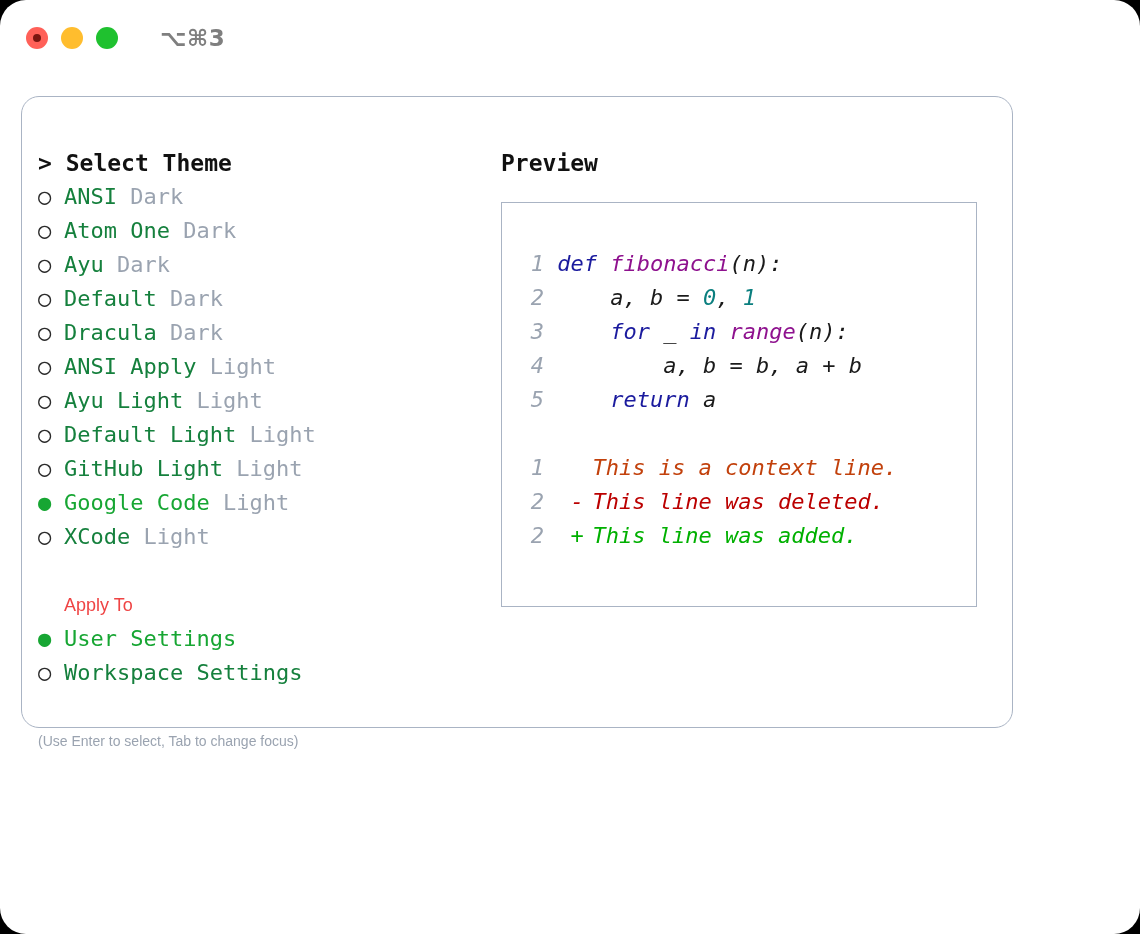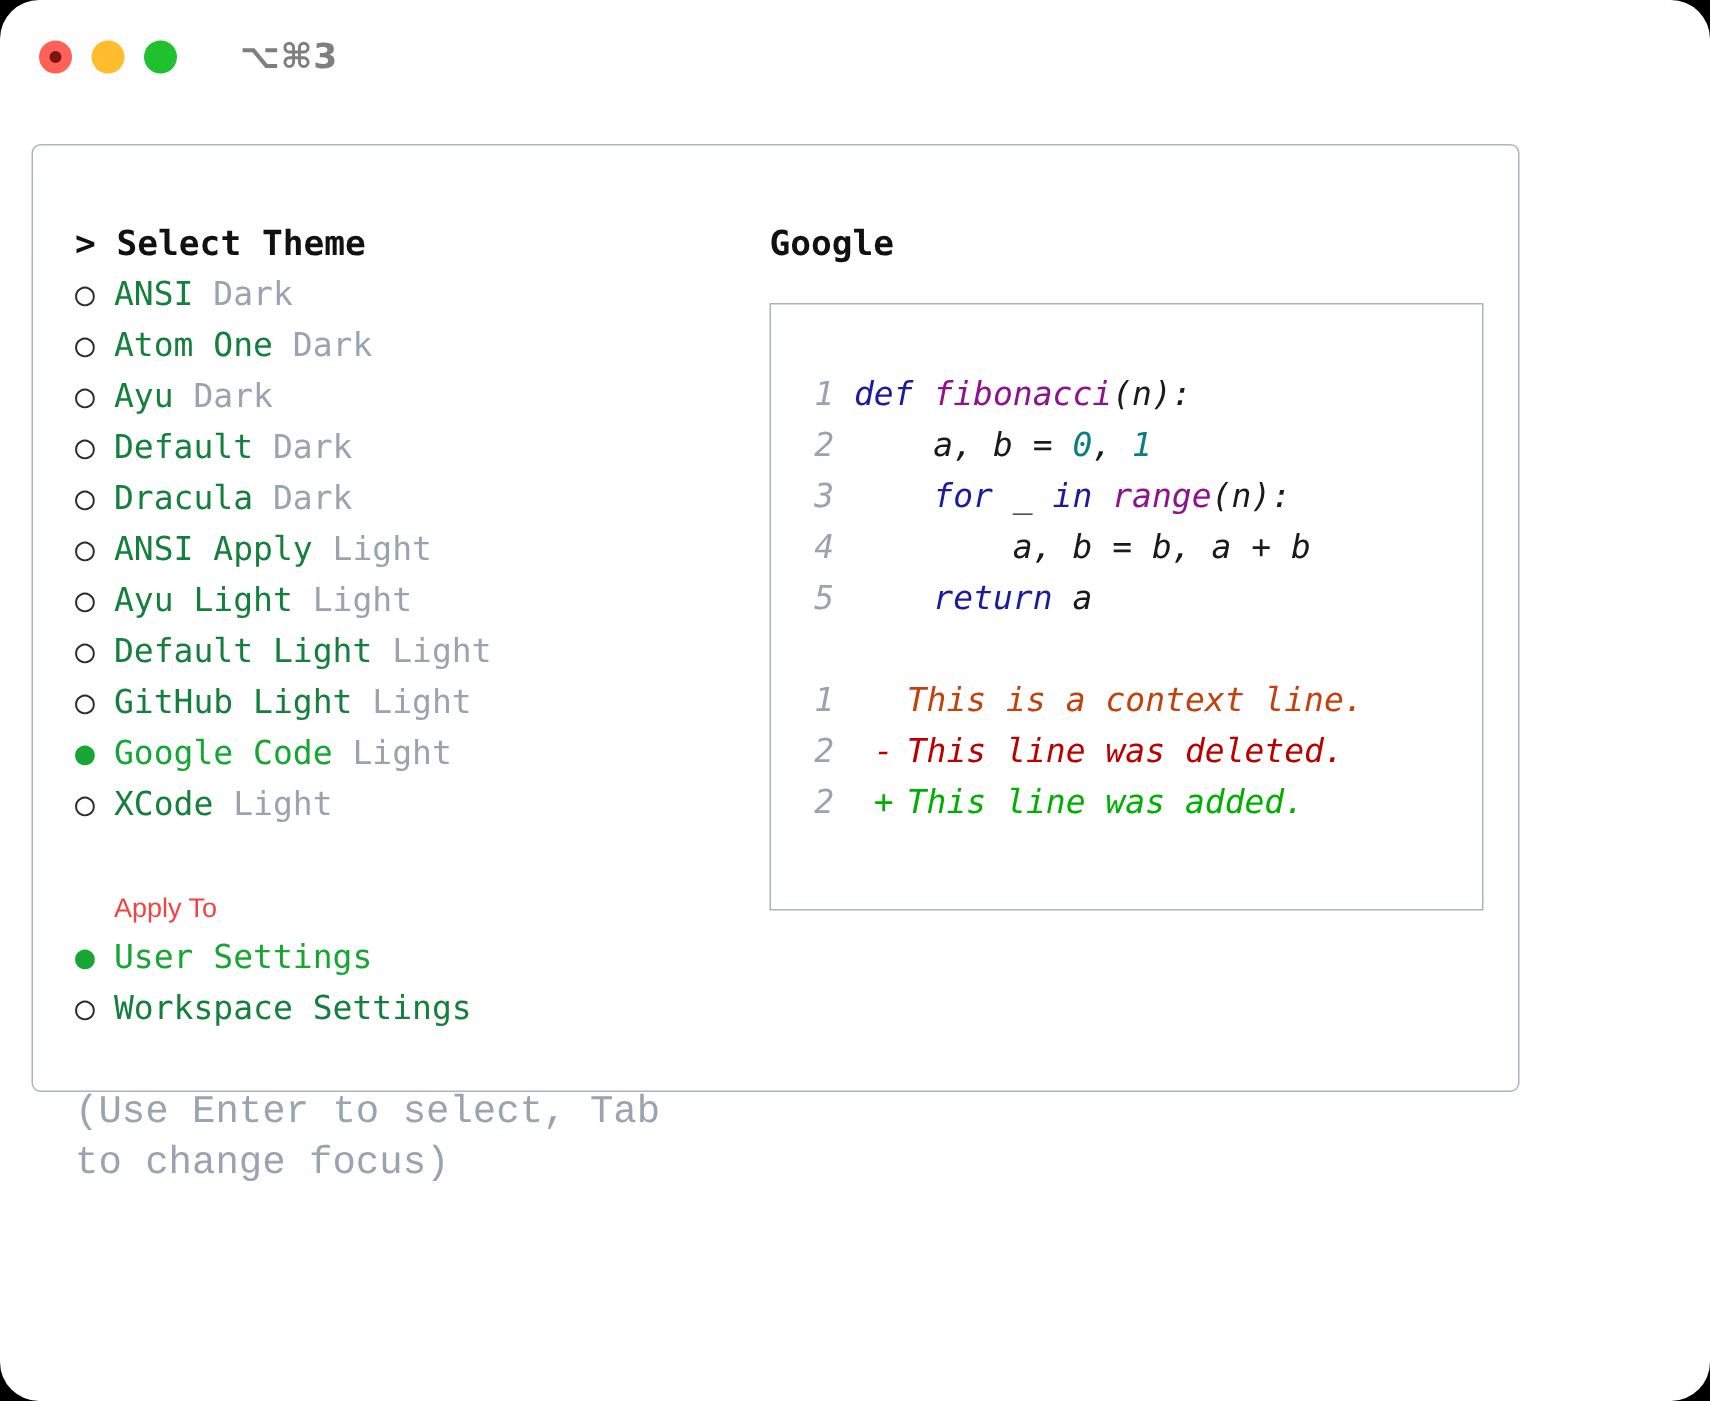--- a/index.html
+++ b/index.html
@@ -63,24 +63,23 @@
     letter-spacing: 0.5px;
   }
   
   .panel {
     position: absolute;
     left: 21px;
     top: 96px;
     width: 992px;
     height: 632px;
     border: 1.5px solid #aab4c4;
-    border-radius: 6px;
+    border-radius: 18px;
     box-sizing: border-box;
     background: #ffffff;
-    padding-left: 12px;
   }
   .panel-inner {
     position: relative;
     width: 100%;
     height: 100%;
   }
   
   .left-col {
     position: absolute;
     left: 16px;
@@ -117,22 +116,22 @@
   .section-head {
     font-family: Liberation Sans, sans-serif;
     font-size: 18px;
     line-height: 34px;
     color: #ef4444;
     white-space: pre;
     display: block;
   }
   .spacer-sm { height: 34px; }
   .hint {
-    font-family: Liberation Mono, monospace;
-    font-size: 26px;
+    font-family: Liberation Sans, sans-serif;
+    font-size: 14px;
     line-height: 34px;
     color: #9aa3b0;
     width: 400px;
   }
   
   .right-col {
     position: absolute;
     left: 479px;
     top: 49px;
     width: 490px;
@@ -222,21 +221,21 @@
             <div class="opt-row"><span class="marker marker-on">●</span><span class="opt-label-sel">User Settings</span></div>
             <div class="opt-row"><span class="marker marker-off">○</span><span class="opt-label">Workspace Settings</span></div>
           </div>
 
         <div class="spacer-sm"></div>
 
         <div class="hint">(Use Enter to select, Tab to change focus)</div>
       </div>
 
       <div class="right-col">
-        <div class="preview-title">Google</div>
+        <div class="preview-title">Preview</div>
 
         <div class="preview-box">
           <div class="code" id="preview-code"><div><span class="ln">1</span><span> </span><span class="kw">def</span><span class="pl"> </span><span class="fn">fibonacci</span><span class="pl">(n):</span></div><div><span class="ln">2</span><span> </span><span class="pl">    a, b = </span><span class="num">0</span><span class="pl">, </span><span class="num">1</span></div><div><span class="ln">3</span><span> </span><span class="pl">    </span><span class="kw">for</span><span class="pl"> _ </span><span class="kw">in</span><span class="pl"> </span><span class="fn">range</span><span class="pl">(n):</span></div><div><span class="ln">4</span><span> </span><span class="pl">        a, b = b, a + b</span></div><div><span class="ln">5</span><span> </span><span class="pl">    </span><span class="kw">return</span><span class="pl"> a</span></div><div class="blank-line"></div><div><span class="ln">1</span><span>  </span><span class="diff-sign diff-ctx"> </span><span class="diff-ctx">This is a context line.</span></div><div><span class="ln">2</span><span>  </span><span class="diff-sign diff-del">-</span><span class="diff-del">This line was deleted.</span></div><div><span class="ln">2</span><span>  </span><span class="diff-sign diff-add">+</span><span class="diff-add">This line was added.</span></div></div>
         </div>
       </div>
 
     </div>
   </div>
 </div>
 

